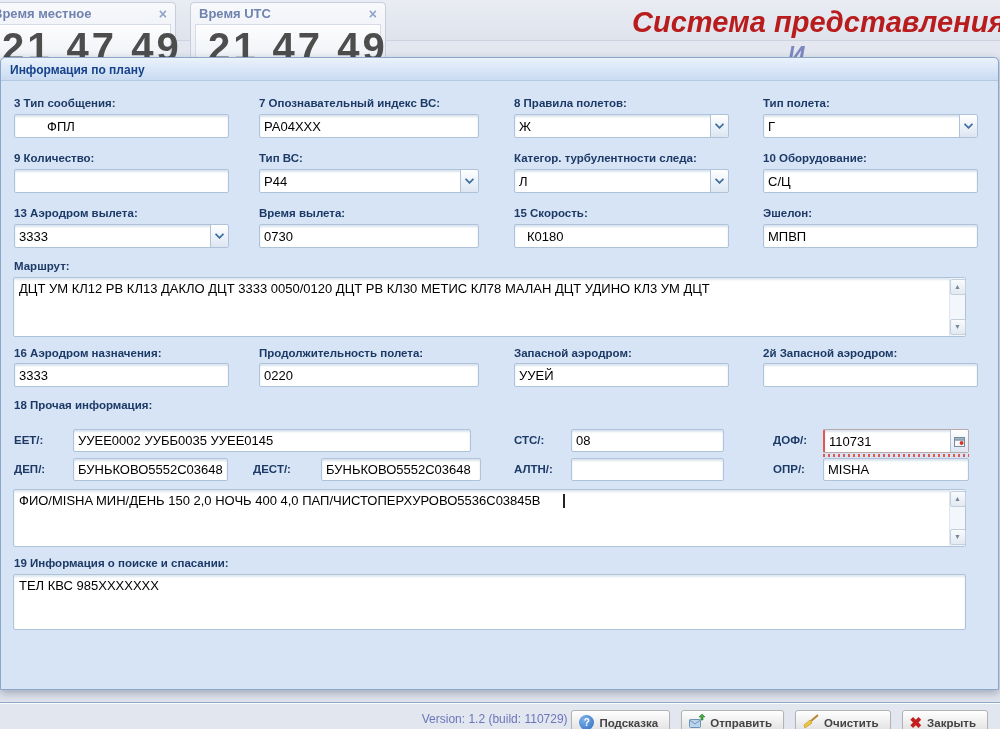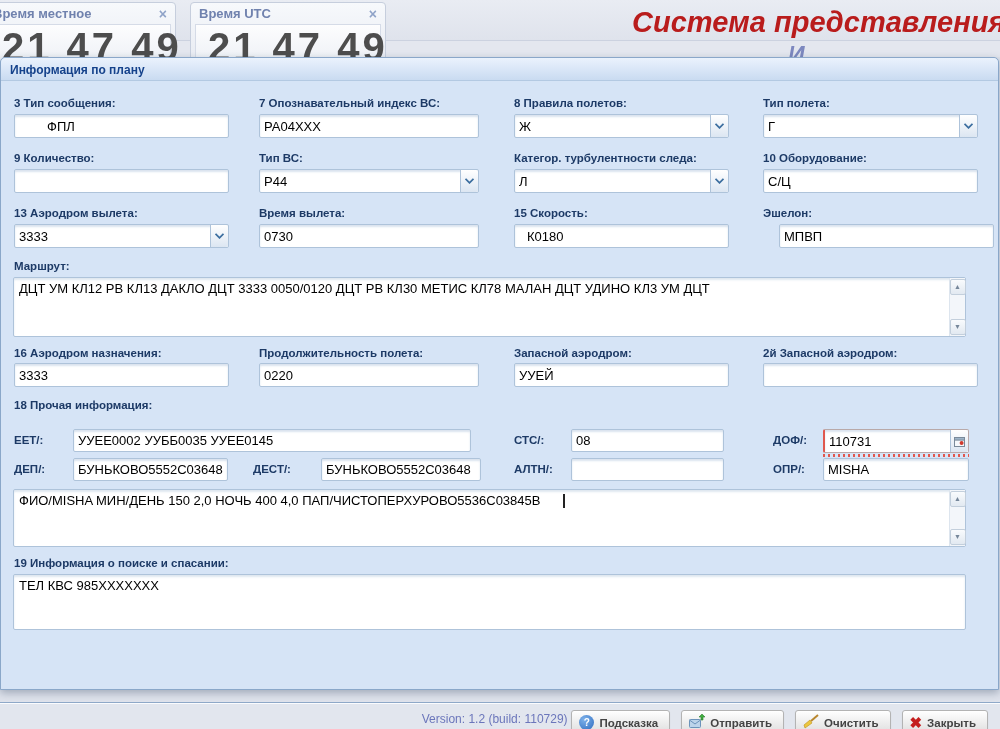--- a/index.html
+++ b/index.html
@@ -168,21 +168,21 @@
     <div class="inp combo" style="left:13px;top:166px;width:215px;">
       <input value="3333" style="">
       <div class="trig">
           <svg width="9" height="6" viewBox="0 0 9 6">
             <path d="M0.5 0.8 L4.5 4.8 L8.5 0.8" fill="none" stroke="#3c6e9f" stroke-width="1.8"></path>
           </svg>
         </div>
     </div>
     <input class="inp" style="left: 258px; top: 166px; width: 220px;" value="0730">
     <input class="inp" style="left: 513px; top: 166px; width: 215px; padding-left: 12px;" value="К0180">
-    <input class="inp" style="left: 762px; top: 166px; width: 215px; margin-left: 16px;" value="МПВП">
+    <input class="inp" style="left: 762px; top: 166px; width: 215px;" value="МПВП">
 
     <div class="lbl" style="left:13px;top:202px;">Маршрут:</div>
     <div class="txt-wrap" style="left:12px;top:219px;width:953px;height:60px;">
       <textarea class="txt" style="">ДЦТ УМ КЛ12 РВ КЛ13 ДАКЛО ДЦТ 3333 0050/0120 ДЦТ РВ КЛ30 МЕТИС КЛ78 МАЛАН ДЦТ УДИНО КЛ3 УМ ДЦТ</textarea>
       <div class="sbar">
         <div class="sbtn">▲</div>
         <div class="sbtn">▼</div>
       </div>
     </div>
 

